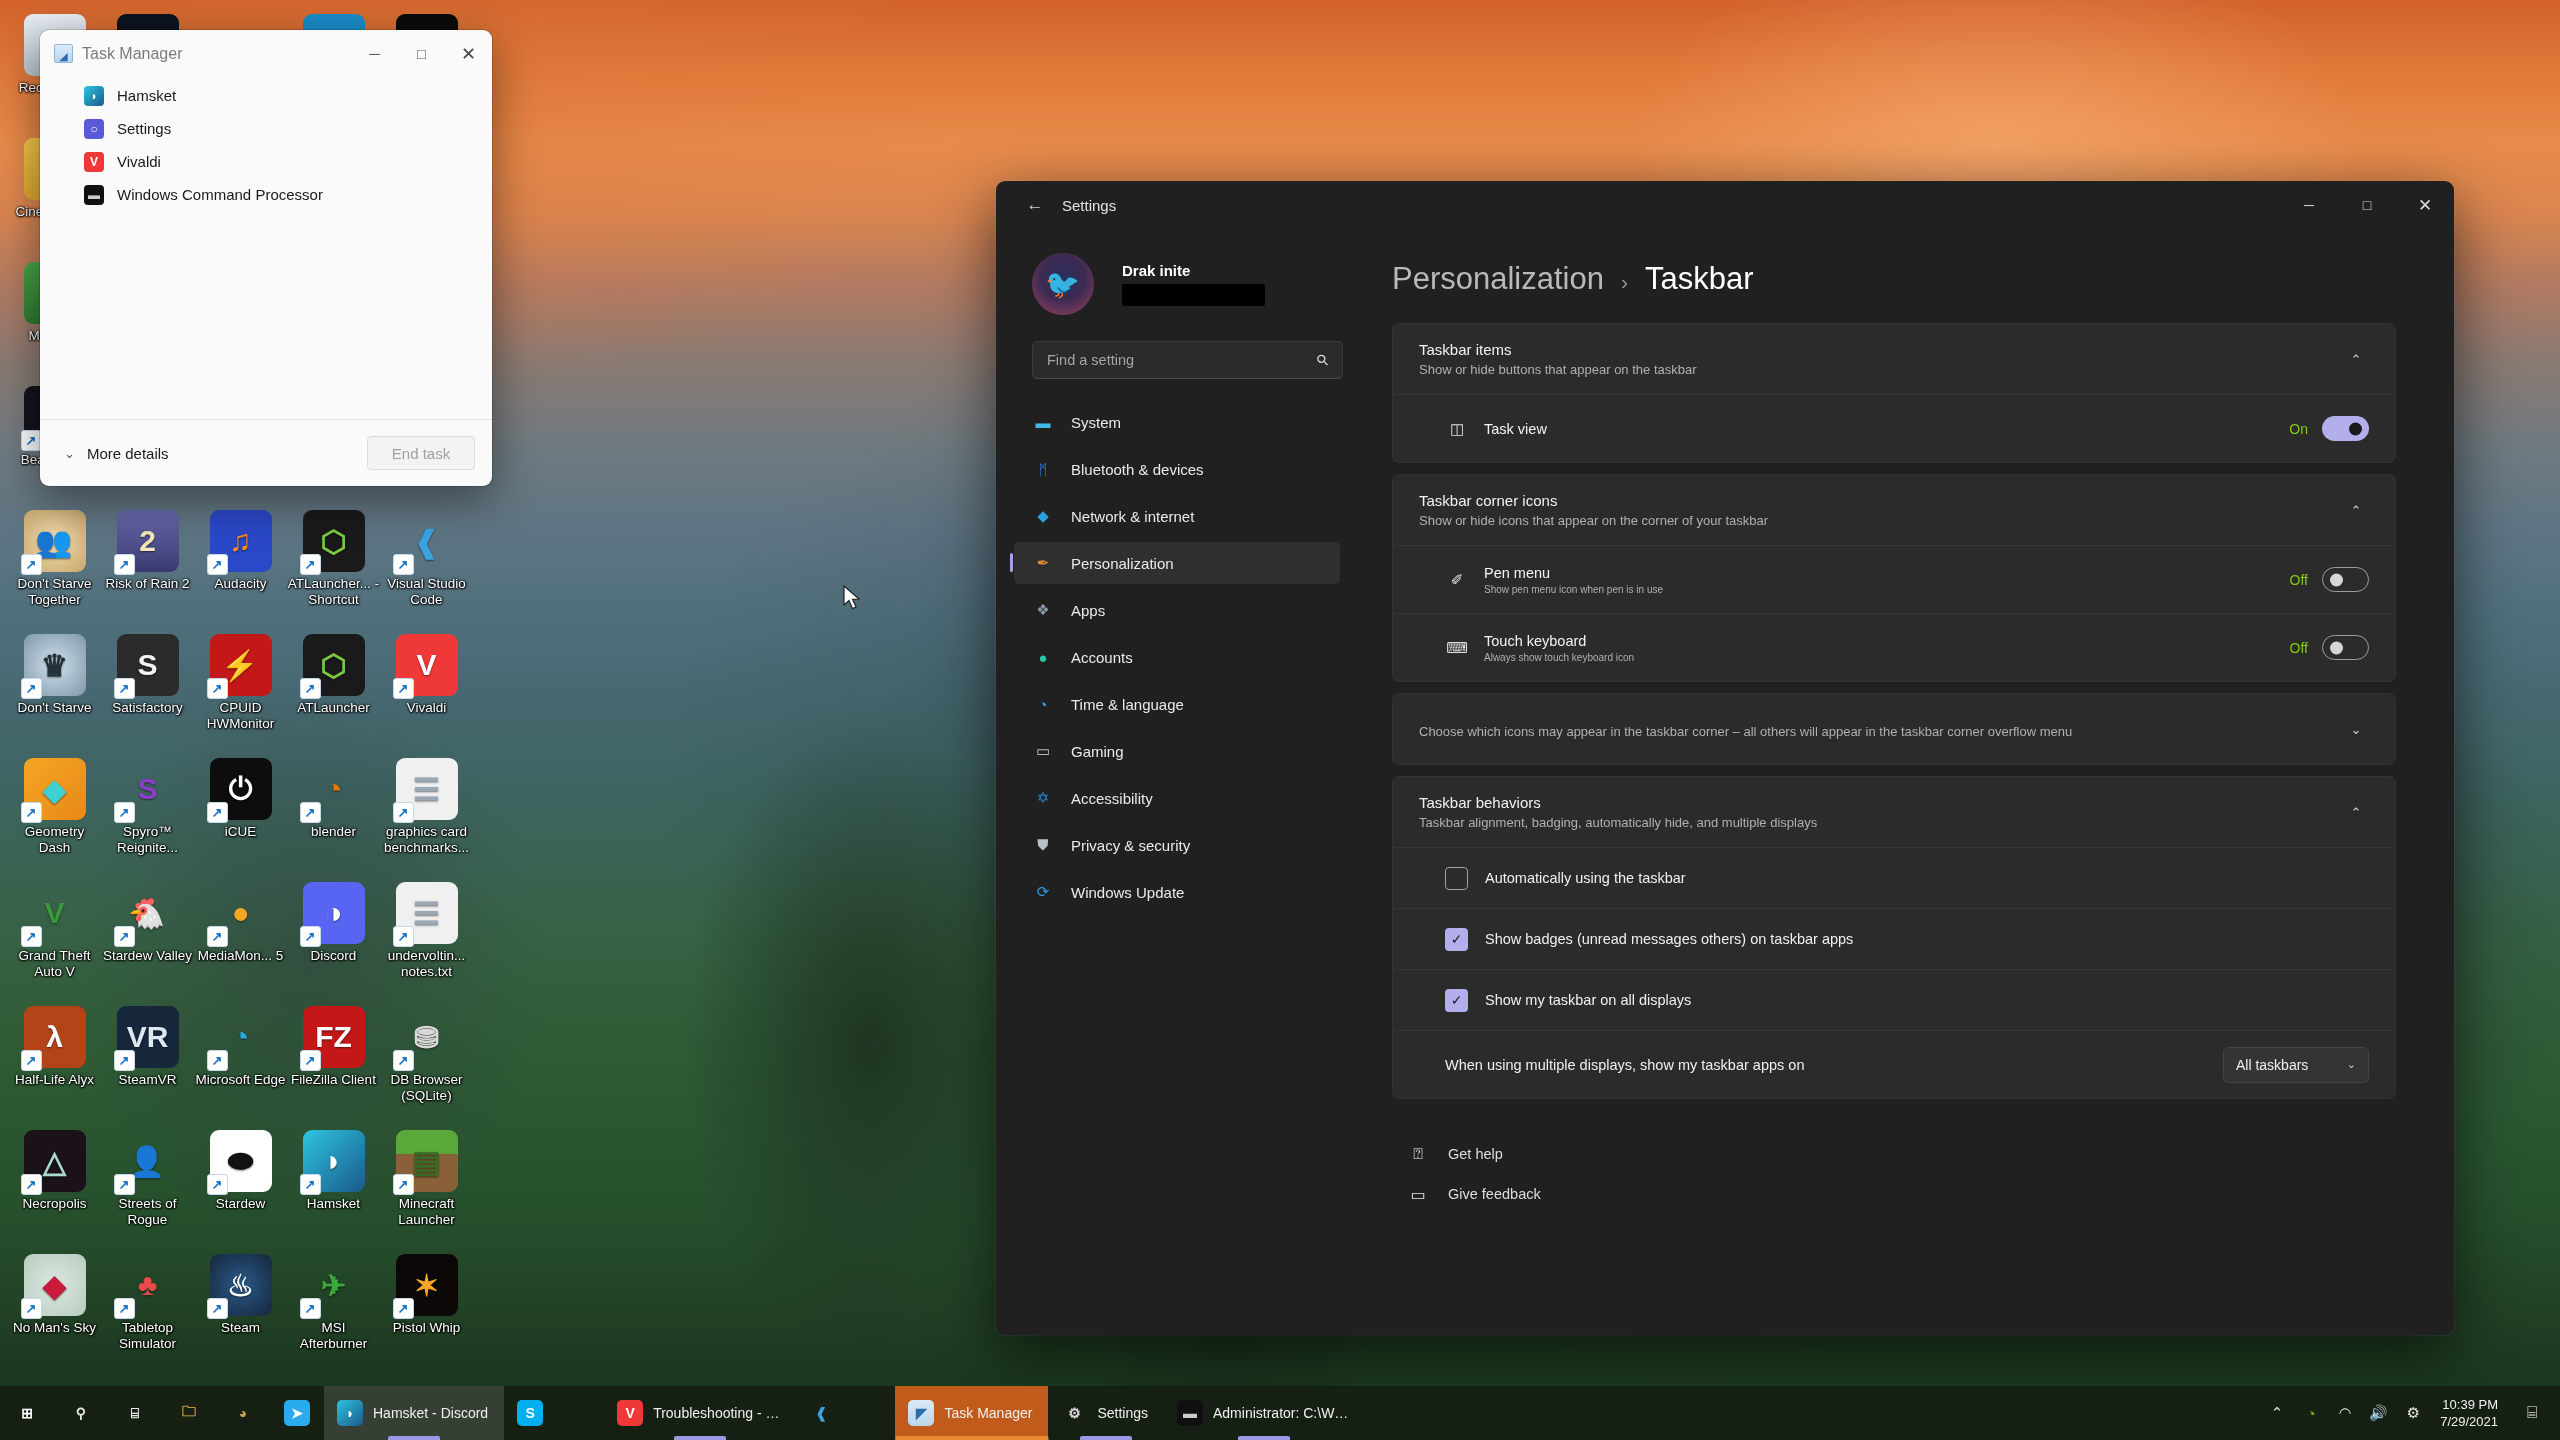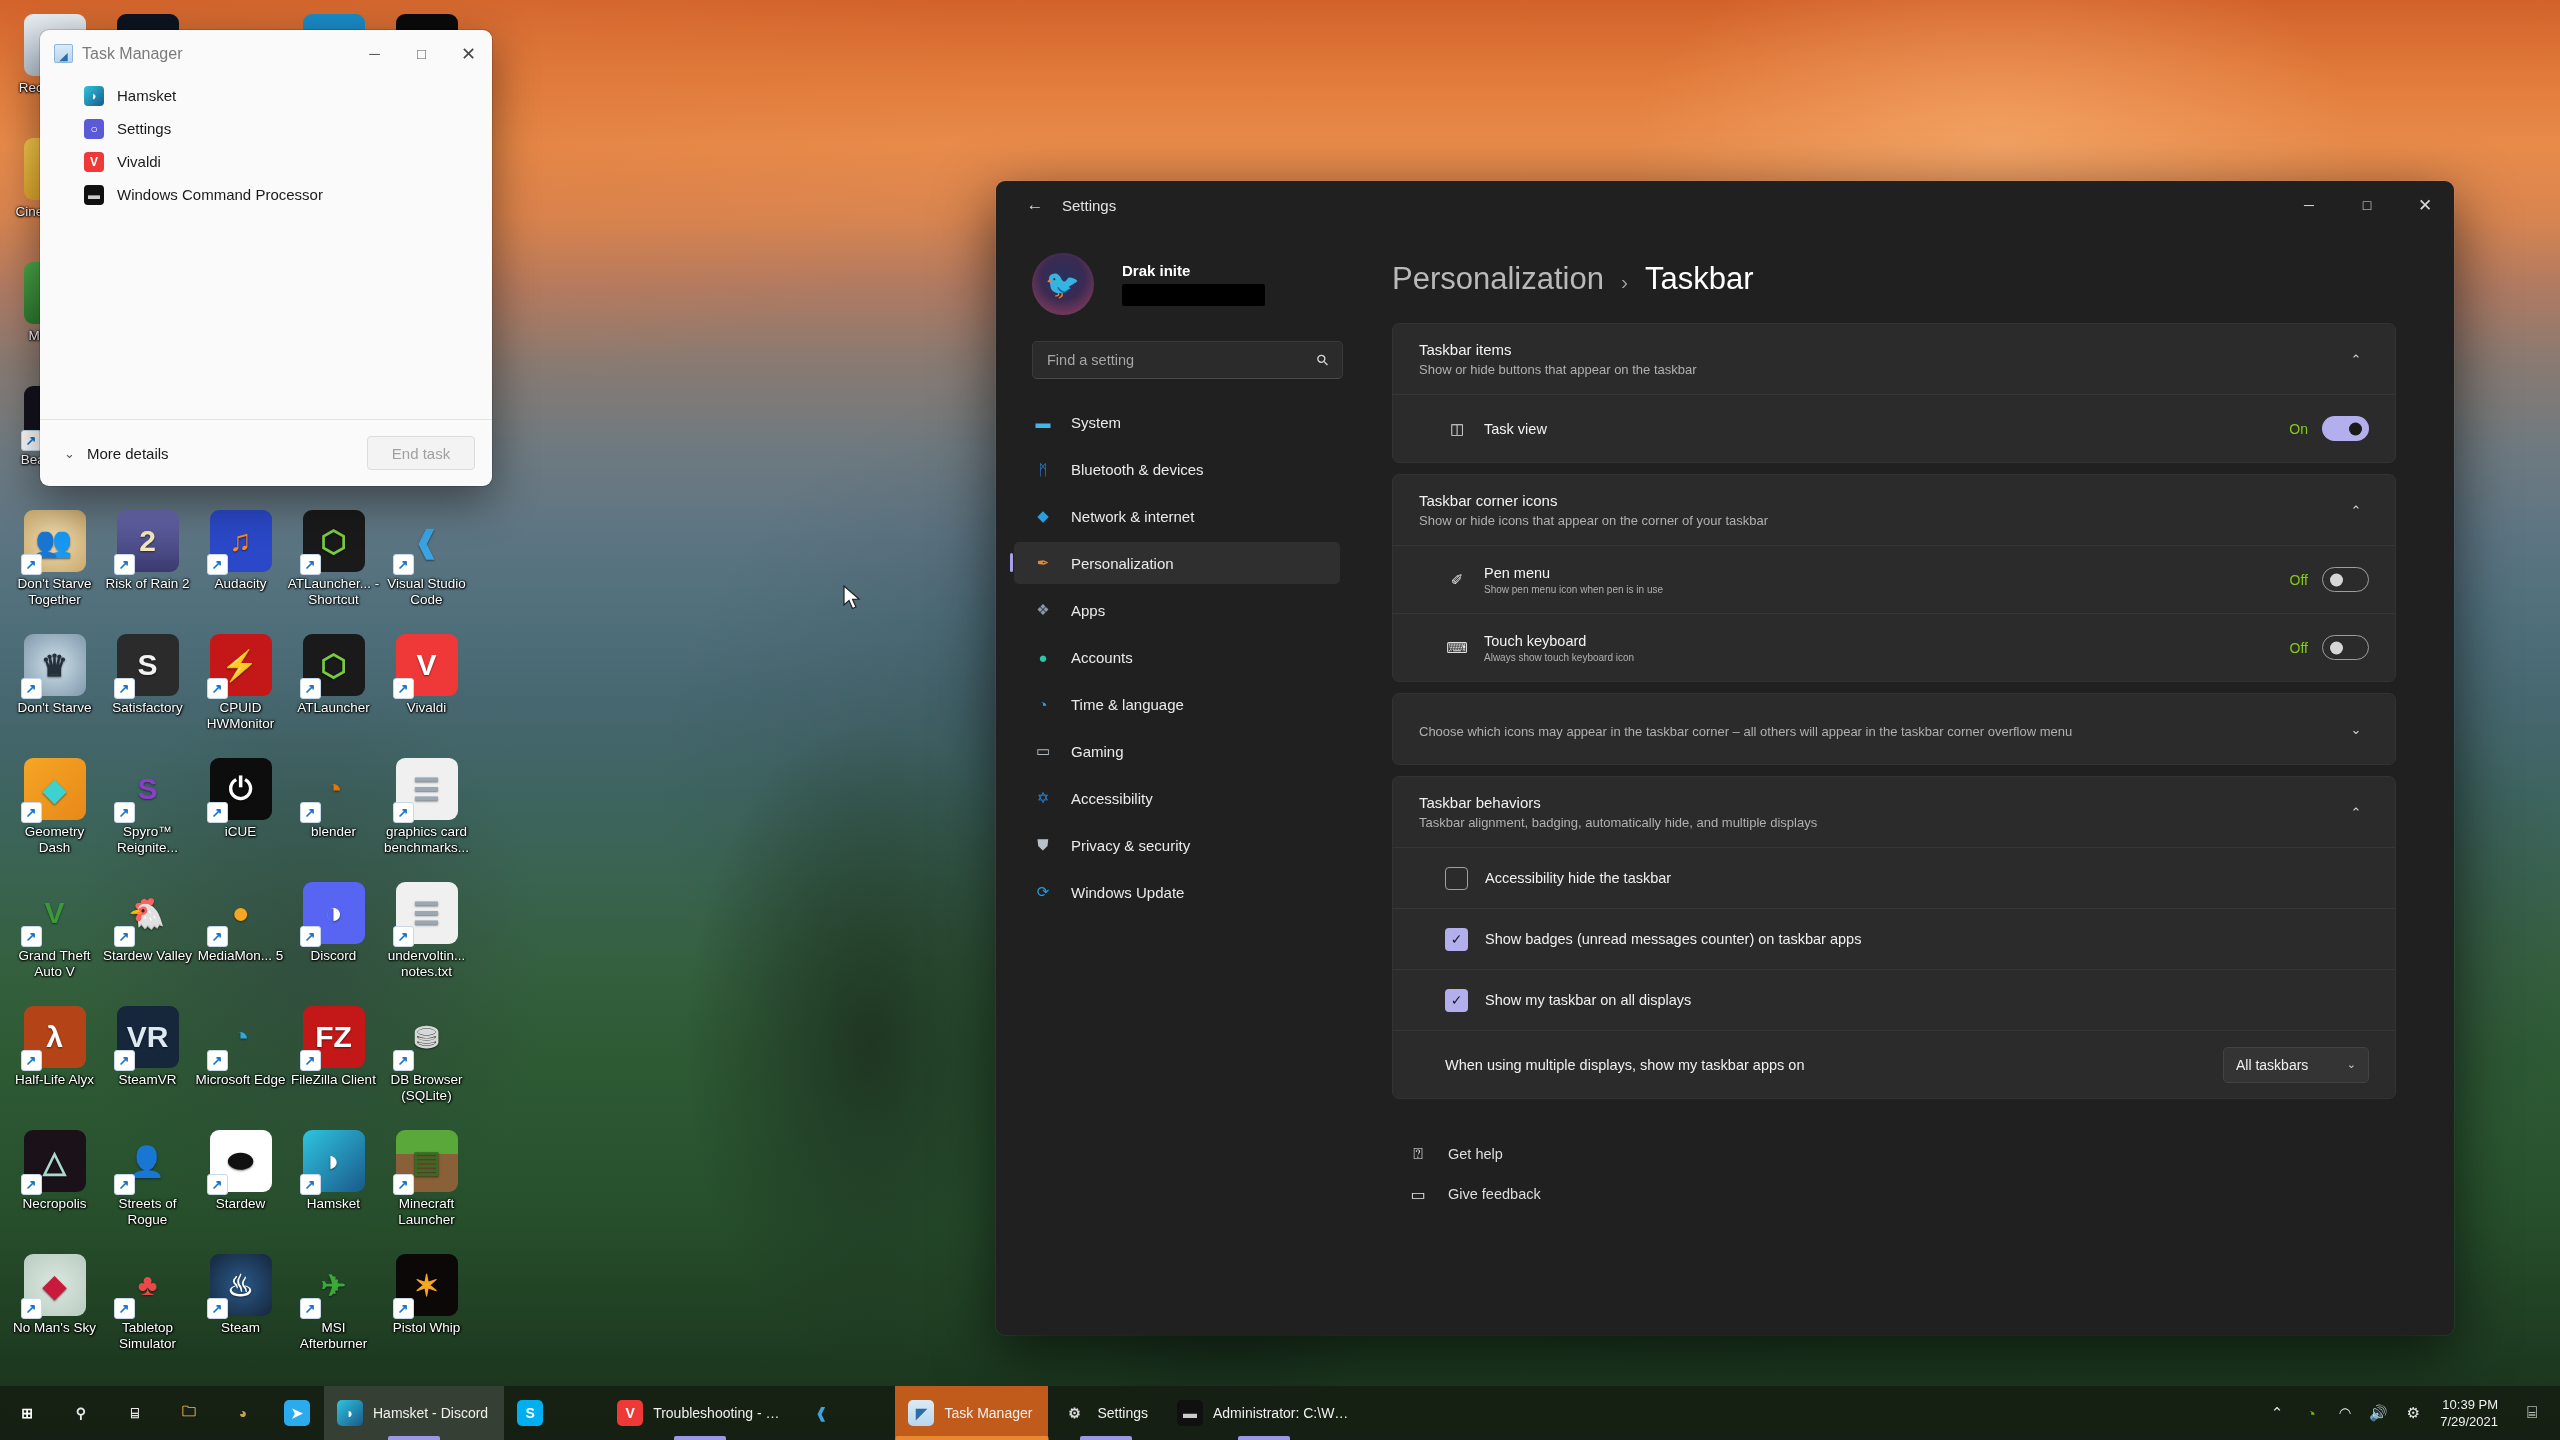--- a/index.html
+++ b/index.html
@@ -697,25 +697,25 @@
           <div class="card">
             <div class="card-head">
               <div class="ct">
                 <div class="card-title">Taskbar behaviors</div>
                 <div class="card-sub">Taskbar alignment, badging, automatically hide, and multiple displays</div>
               </div>
               <div class="card-chev">⌃</div>
             </div>
             <div class="cbrow">
               <span class="cbox unchecked"></span>
-              <span class="lbl">Accessibility hide the taskbar</span>
+              <span class="lbl">Automatically using the taskbar</span>
             </div>
             <div class="cbrow">
               <span class="cbox checked">✓</span>
-              <span class="lbl">Show badges (unread messages counter) on taskbar apps</span>
+              <span class="lbl">Show badges (unread messages others) on taskbar apps</span>
             </div>
             <div class="cbrow">
               <span class="cbox checked">✓</span>
               <span class="lbl">Show my taskbar on all displays</span>
             </div>
             <div class="selrow">
               <span class="lbl">When using multiple displays, show my taskbar apps on</span>
               <span class="dropdown">
                 <span class="dd-val">All taskbars</span>
                 <span class="dd-chev">⌄</span>

